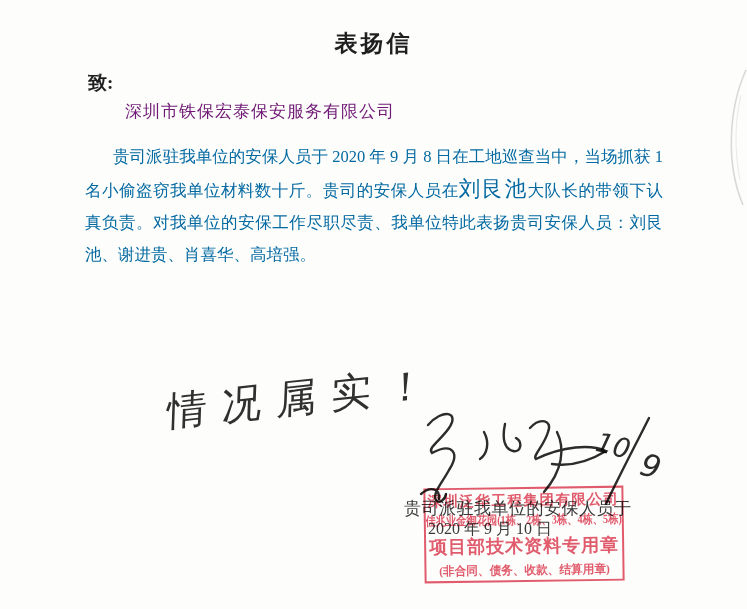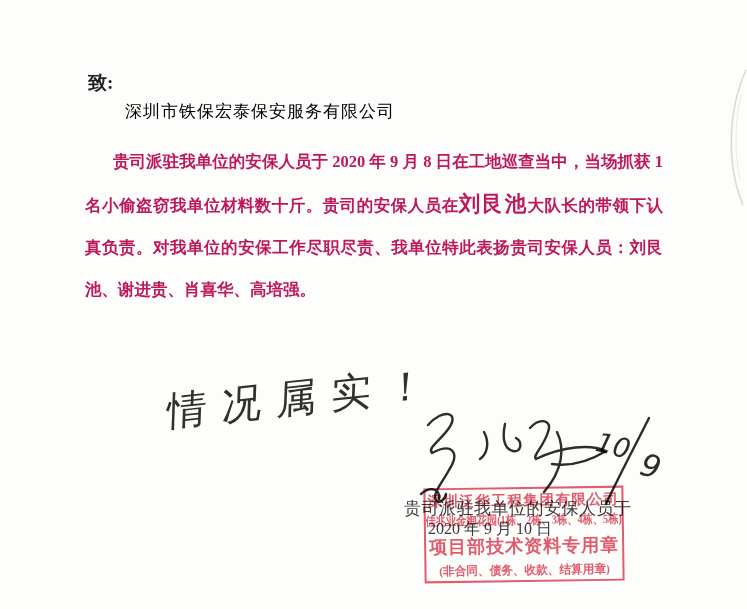--- a/index.html
+++ b/index.html
@@ -45,36 +45,35 @@
     color: #1f1f1f;
     z-index: 2;
   }
 
   .recipient {
     position: absolute;
     top: 100px;
     left: 125px;
     font-size: 17px;
     letter-spacing: 1px;
-    color: #000000;
+    color: #701a75;
     z-index: 2;
   }
 
   .body-paragraph {
     position: absolute;
     top: 141px;
     left: 85px;
     width: 578px;
     font-size: 16.5px;
-    line-height: 42px;
+    line-height: 32px;
     text-align: justify;
     text-indent: 1.7em;
-    color: #be185d;
-    z-index: 2;
-    font-weight: bold;
+    color: #0369a1;
+    z-index: 2;
   }
   .body-paragraph .big-name {
     font-size: 21.5px;
     letter-spacing: 1px;
   }
 
   
   .hw-note {
     position: absolute;
     top: 384px;
@@ -184,20 +183,21 @@
 </head>
 <body>
 
 <div class="page">
 
   <svg class="artifact-layer" width="747" height="609" viewBox="0 0 747 609">
     <path d="M 746 70 C 728 110, 726 165, 743 205" fill="none" stroke="#d9d9d7" stroke-width="1.6"></path>
     <path d="M 741 95 C 735 120, 734 150, 740 180" fill="none" stroke="#eceae8" stroke-width="1"></path>
   </svg>
 
+  <h1 class="title">表扬信</h1>
 
   <div class="salutation">致:</div>
 
   <div class="recipient">深圳市铁保宏泰保安服务有限公司</div>
 
   <p class="body-paragraph"><span>贵司派驻我单位的安保人员于 2020 年 9 月 8 日在工地巡查当中，当场抓获 1 名小偷盗窃我单位材料数十斤。贵司的安保人员在</span><span class="big-name">刘艮池</span><span>大队长的带领下认真负责。对我单位的安保工作尽职尽责、我单位特此表扬贵司安保人员：刘艮池、谢进贵、肖喜华、高培强。</span></p>
 
   <div class="hw-note">情况属实！</div>
 
   <svg class="signature-svg" width="260" height="130" viewBox="0 0 260 130">

